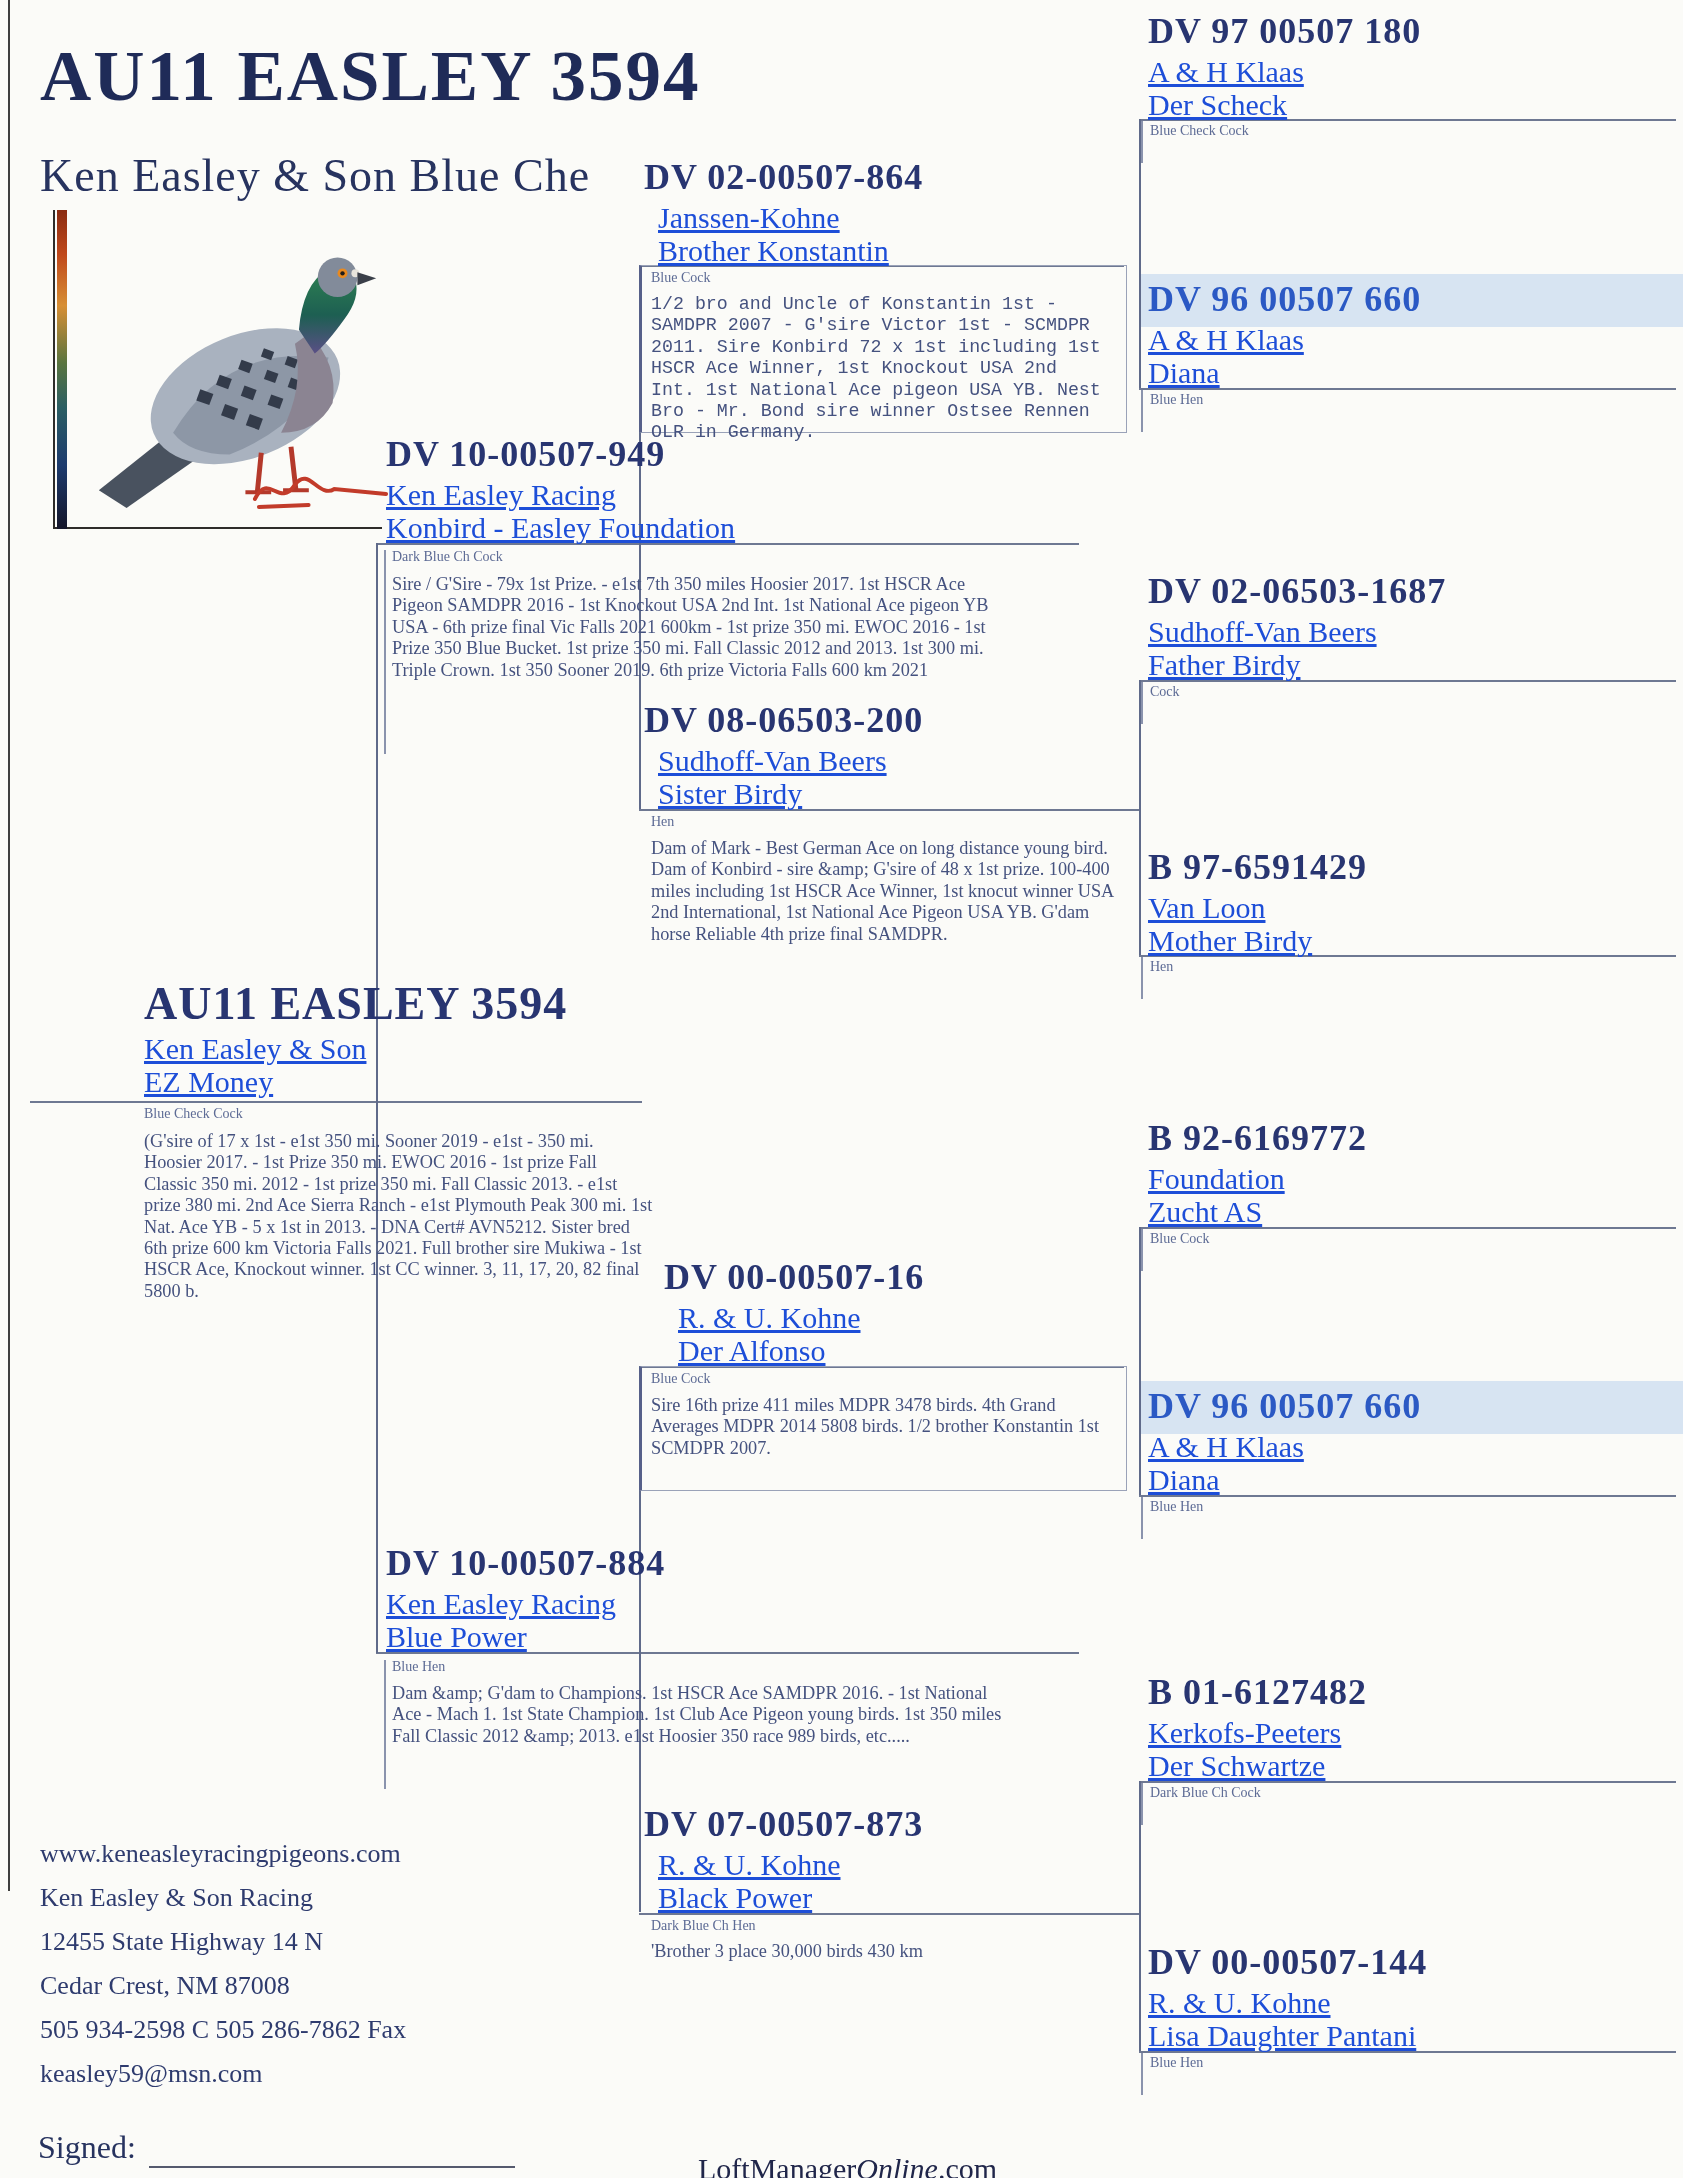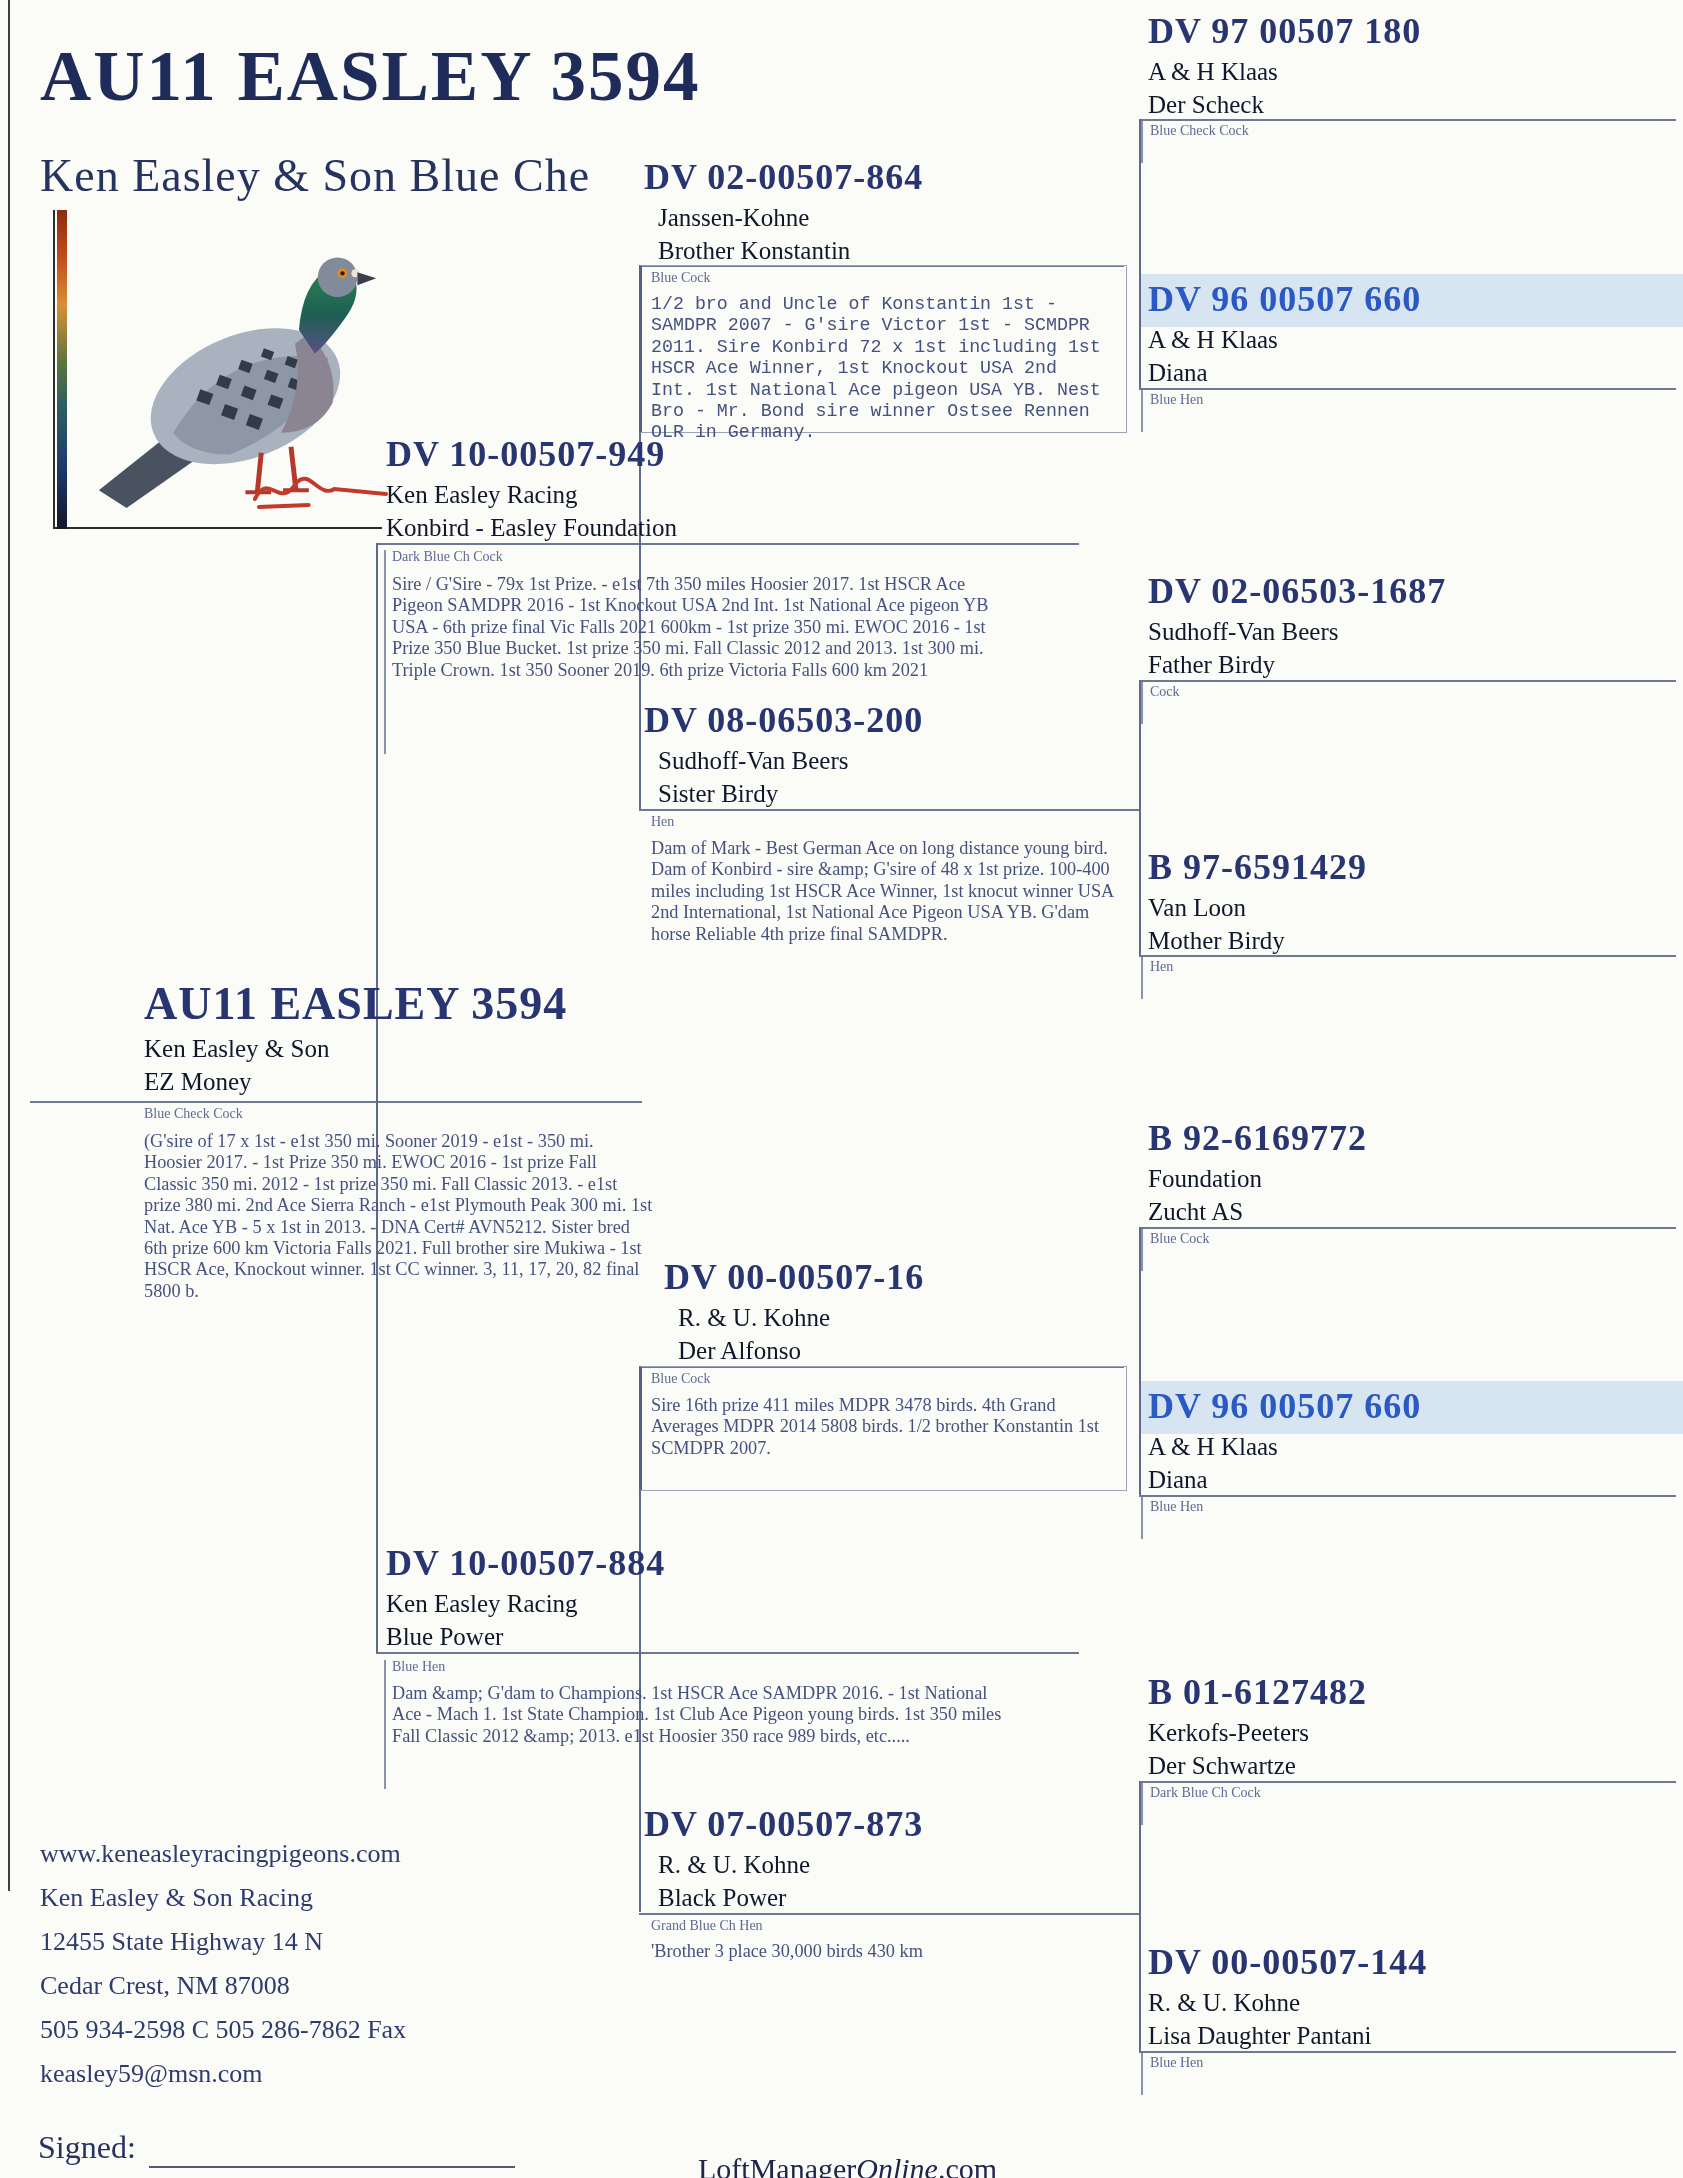--- a/index.html
+++ b/index.html
@@ -7,21 +7,21 @@
         font-family:"Liberation Serif","DejaVu Serif",serif;color:#2e3b6e;}
   .abs{position:absolute;}
   .hline{position:absolute;height:2px;background:#6e7892;}
   .vline{position:absolute;width:2px;background:#5f6a8a;}
   .tick{position:absolute;width:1.5px;background:#8a93ad;}
   .title{position:absolute;font-size:71px;font-weight:600;letter-spacing:2px;color:#1f2b58;white-space:nowrap;}
   .subtitle{position:absolute;font-size:46px;font-weight:500;letter-spacing:1px;color:#27335f;white-space:nowrap;}
   .bird{position:absolute;white-space:nowrap;}
   .bird .ring{font-size:36px;line-height:47px;font-weight:600;letter-spacing:1px;color:#283571;}
   .bird.subject .ring{font-size:46px;line-height:57px;}
-  .bird .sub{font-size:25px;line-height:33px;color:#0f172a;}
+  .bird .sub{font-size:30px;line-height:33px;color:#1d4ed8;text-decoration:underline;}
   .bird.hl .ring{color:#2b59c4;}
   .hlbar{position:absolute;background:#d7e4f2;width:545px;height:53px;}
   .label{position:absolute;font-size:14px;color:#5d6b95;white-space:nowrap;}
   .desc{position:absolute;font-size:18.3px;line-height:1.17;color:#45527f;}
   .descbox{position:absolute;border:1px solid #9aa2b8;border-left:3px solid #566089;}
   .contact{position:absolute;left:40px;top:1839px;font-size:26px;color:#2e3b6e;}
   .contact div{margin-bottom:14px;}
   .signed{position:absolute;font-size:32px;color:#27335f;}
   .brand{position:absolute;font-size:30px;color:#20264a;white-space:nowrap;}
   .brand .it{font-style:italic;}
@@ -170,21 +170,21 @@
     <div class="sub" style="margin-left:14px;">Der Alfonso</div>
   </div>
   <div class="label" style="left:651px;top:1371px;">Blue Cock</div>
   <div class="desc" style="left:651px;top:1395px;width:457px;">Sire 16th prize 411 miles MDPR 3478 birds. 4th Grand Averages MDPR 2014 5808 birds. 1/2 brother Konstantin 1st SCMDPR 2007.</div>
 
   <div class="bird" style="left:644px;top:1801px;">
     <div class="ring">DV 07-00507-873</div>
     <div class="sub" style="margin-left:14px;">R. &amp; U. Kohne</div>
     <div class="sub" style="margin-left:14px;">Black Power</div>
   </div>
-  <div class="label" style="left:651px;top:1918px;">Grand Blue Ch Hen</div>
+  <div class="label" style="left:651px;top:1918px;">Dark Blue Ch Hen</div>
   <div class="desc" style="left:651px;top:1941px;width:485px;">'Brother 3 place 30,000 birds 430 km</div>
 
   <div class="bird" style="left:1148px;top:8px;">
     <div class="ring">DV 97 00507 180</div>
     <div class="sub">A &amp; H Klaas</div>
     <div class="sub">Der Scheck</div>
   </div>
   <div class="label" style="left:1150px;top:123px;">Blue Check Cock</div>
 
   <div class="bird hl" style="left:1148px;top:276px;">

